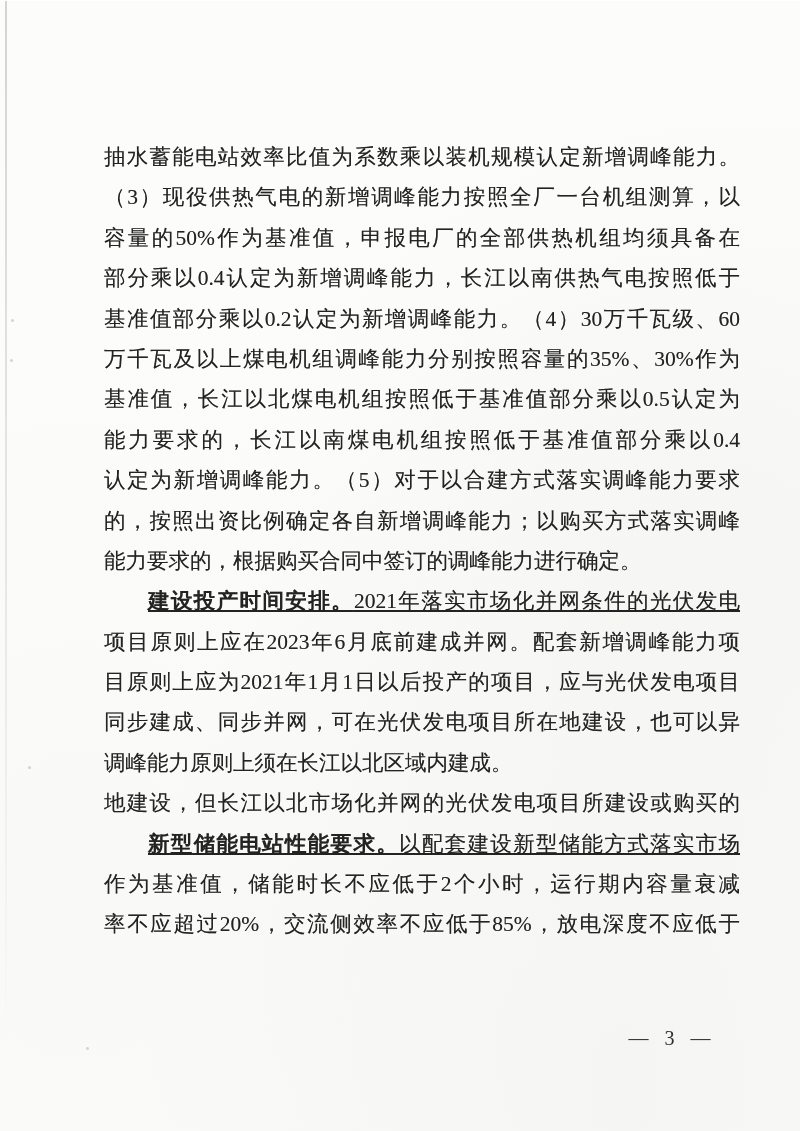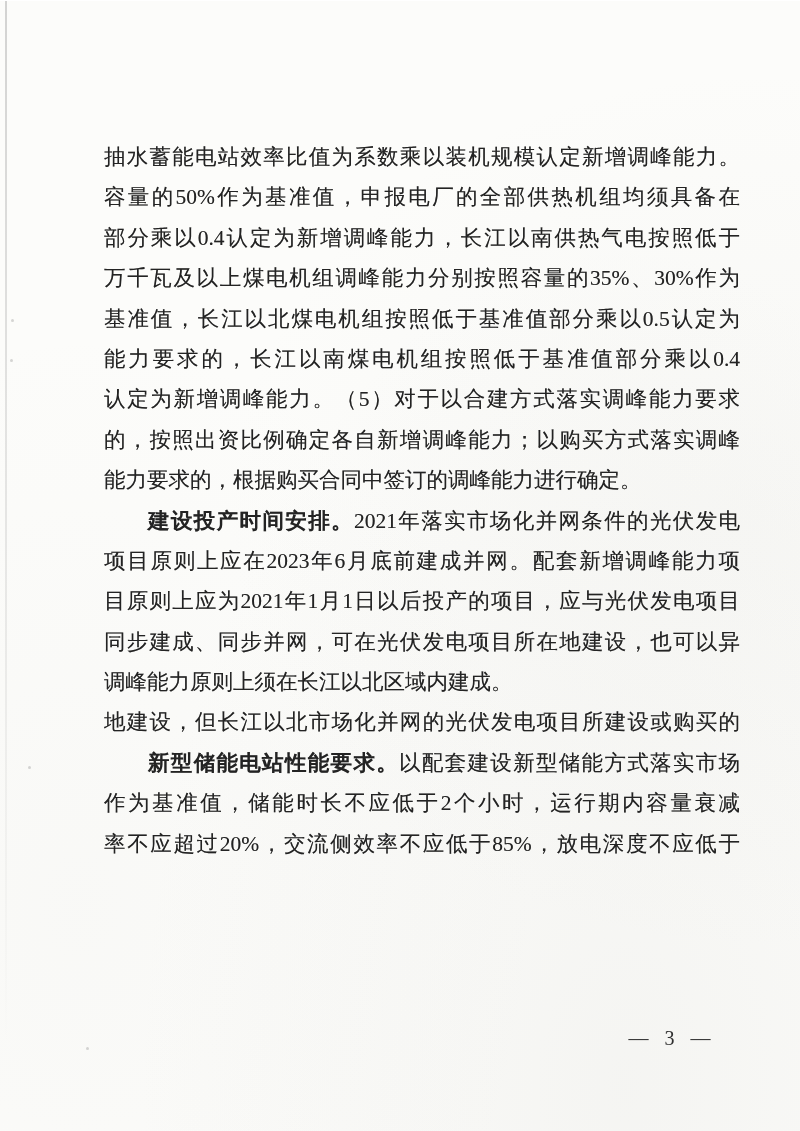--- a/index.html
+++ b/index.html
@@ -54,20 +54,21 @@
     line-height: 40.4px;
     overflow: hidden;
     text-align: justify;
     text-align-last: left;
   }
   .line.fill {
     text-align-last: justify;
   }
   .line.indent {
     padding-left: 44px;
+    text-decoration: underline;
   }
   .lead-bold {
     font-weight: 700;
   }
   .page-number {
     position: absolute;
     left: 612px;
     top: 1026px;
     width: 116px;
     text-align: center;
@@ -83,22 +84,24 @@
 <div class="page">
   <div class="scan-edge"></div>
 
   <div class="speck" style="left:11px; top:318px;"></div>
   <div class="speck" style="left:10px; top:358px;"></div>
   <div class="speck" style="left:28px; top:765px;"></div>
   <div class="speck" style="left:86px; top:1046px;"></div>
 
   <div class="content">
       <div class="line fill"><span>抽水蓄能电站效率比值为系数乘以装机规模认定新增调峰能力。</span></div>
+      <div class="line fill"><span>（3）现役供热气电的新增调峰能力按照全厂一台机组测算，以</span></div>
       <div class="line fill"><span>容量的50%作为基准值，申报电厂的全部供热机组均须具备在</span></div>
       <div class="line fill"><span>部分乘以0.4认定为新增调峰能力，长江以南供热气电按照低于</span></div>
+      <div class="line fill"><span>基准值部分乘以0.2认定为新增调峰能力。（4）30万千瓦级、60</span></div>
       <div class="line fill"><span>万千瓦及以上煤电机组调峰能力分别按照容量的35%、30%作为</span></div>
       <div class="line fill"><span>基准值，长江以北煤电机组按照低于基准值部分乘以0.5认定为</span></div>
       <div class="line fill"><span>能力要求的，长江以南煤电机组按照低于基准值部分乘以0.4</span></div>
       <div class="line fill"><span>认定为新增调峰能力。（5）对于以合建方式落实调峰能力要求</span></div>
       <div class="line fill"><span>的，按照出资比例确定各自新增调峰能力；以购买方式落实调峰</span></div>
       <div class="line"><span>能力要求的，根据购买合同中签订的调峰能力进行确定。</span></div>
       <div class="line fill indent"><span class="lead-bold">建设投产时间安排。</span><span>2021年落实市场化并网条件的光伏发电</span></div>
       <div class="line fill"><span>项目原则上应在2023年6月底前建成并网。配套新增调峰能力项</span></div>
       <div class="line fill"><span>目原则上应为2021年1月1日以后投产的项目，应与光伏发电项目</span></div>
       <div class="line fill"><span>同步建成、同步并网，可在光伏发电项目所在地建设，也可以异</span></div>

